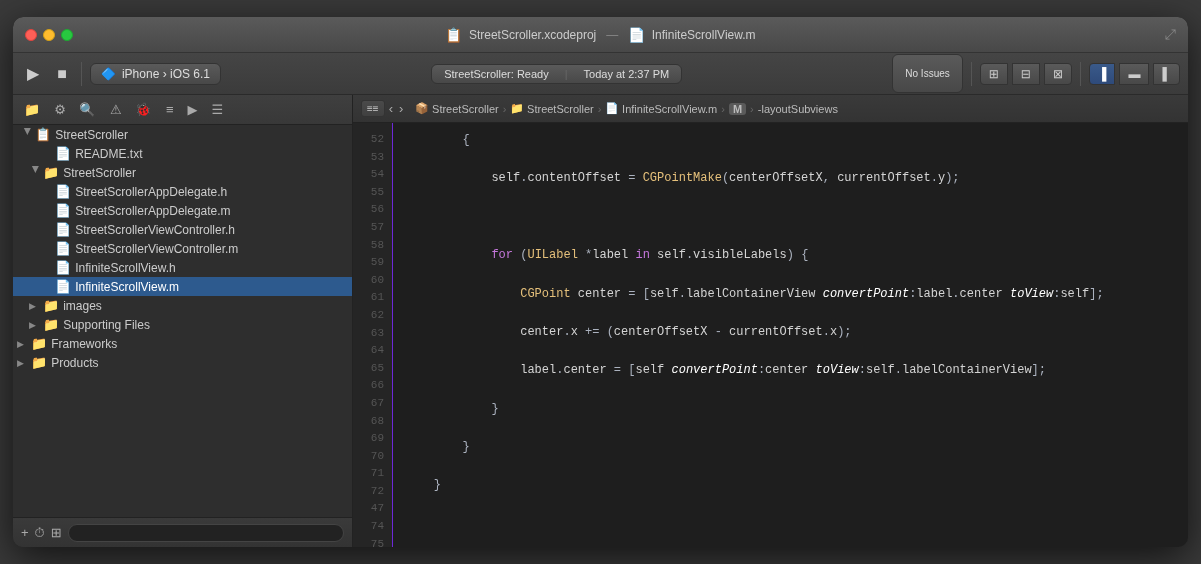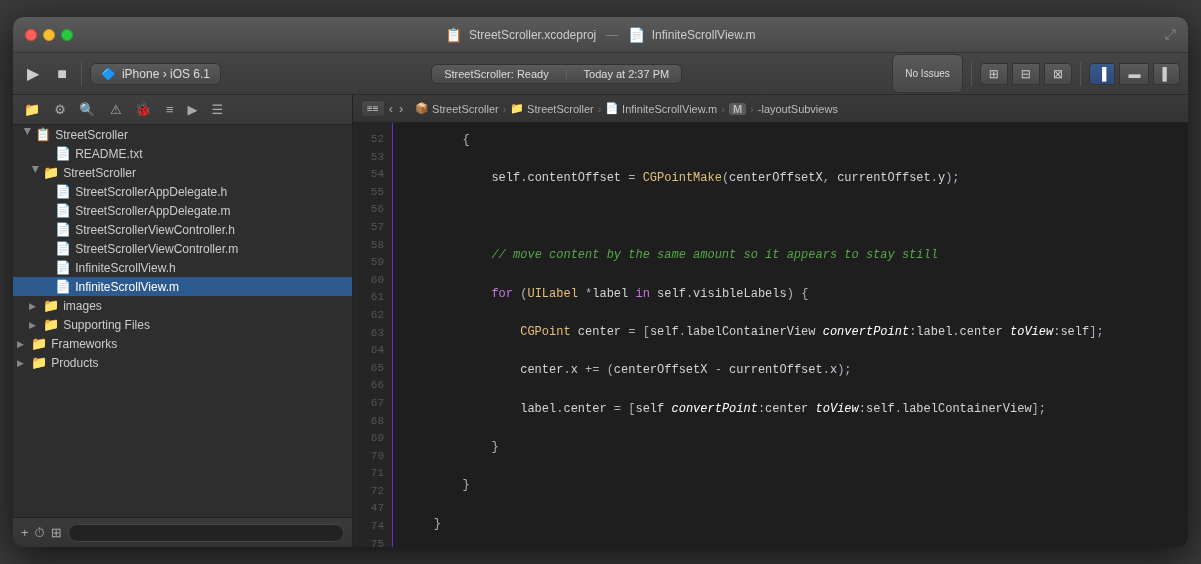--- a/index.html
+++ b/index.html
@@ -538,21 +538,20 @@
           <span>70</span>
           <span>71</span>
           <span>72</span>
           <span>47</span>
           <span>74</span>
           <span>75</span>
         </div>
         <div class="code-editor"><span class="code-line">        <span class="punct">{</span></span>
 <span class="code-line">            <span class="prop">self</span><span class="punct">.</span><span class="prop">contentOffset</span> <span class="punct">=</span> <span class="cls">CGPointMake</span><span class="punct">(</span><span class="prop">centerOffsetX</span><span class="punct">,</span> <span class="prop">currentOffset</span><span class="punct">.</span><span class="prop">y</span><span class="punct">);</span></span>
 <span class="code-line">        </span>
-<span class="code-line">            <span class="cm2">// move content by the same amount so it appears to stay still</span></span>
 <span class="code-line">            <span class="kw">for</span> <span class="punct">(</span><span class="cls">UILabel</span> <span class="punct">*</span><span class="prop">label</span> <span class="kw">in</span> <span class="prop">self</span><span class="punct">.</span><span class="prop">visibleLabels</span><span class="punct">)</span> <span class="punct">{</span></span>
 <span class="code-line">                <span class="cls">CGPoint</span> <span class="prop">center</span> <span class="punct">=</span> <span class="punct">[</span><span class="prop">self</span><span class="punct">.</span><span class="prop">labelContainerView</span> <span class="fn">convertPoint</span><span class="punct">:</span><span class="prop">label</span><span class="punct">.</span><span class="prop">center</span> <span class="fn">toView</span><span class="punct">:</span><span class="prop">self</span><span class="punct">];</span></span>
 <span class="code-line">                <span class="prop">center</span><span class="punct">.</span><span class="prop">x</span> <span class="punct">+=</span> <span class="punct">(</span><span class="prop">centerOffsetX</span> <span class="punct">-</span> <span class="prop">currentOffset</span><span class="punct">.</span><span class="prop">x</span><span class="punct">);</span></span>
 <span class="code-line">                <span class="prop">label</span><span class="punct">.</span><span class="prop">center</span> <span class="punct">=</span> <span class="punct">[</span><span class="prop">self</span> <span class="fn">convertPoint</span><span class="punct">:</span><span class="prop">center</span> <span class="fn">toView</span><span class="punct">:</span><span class="prop">self</span><span class="punct">.</span><span class="prop">labelContainerView</span><span class="punct">];</span></span>
 <span class="code-line">            <span class="punct">}</span></span>
 <span class="code-line">        <span class="punct">}</span></span>
 <span class="code-line">    <span class="punct">}</span></span>
 
 
 

